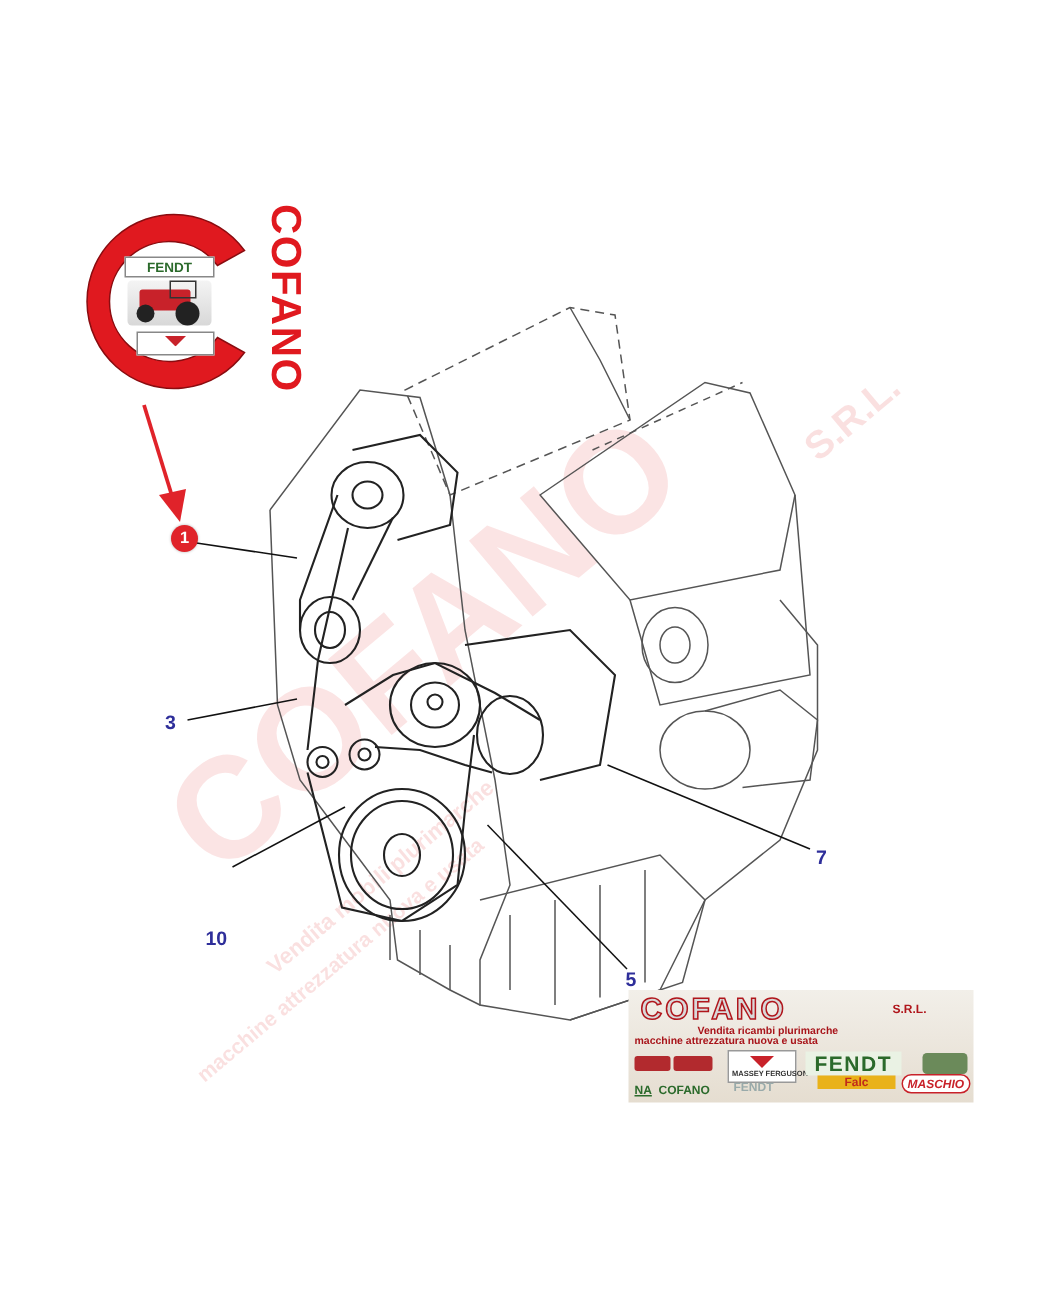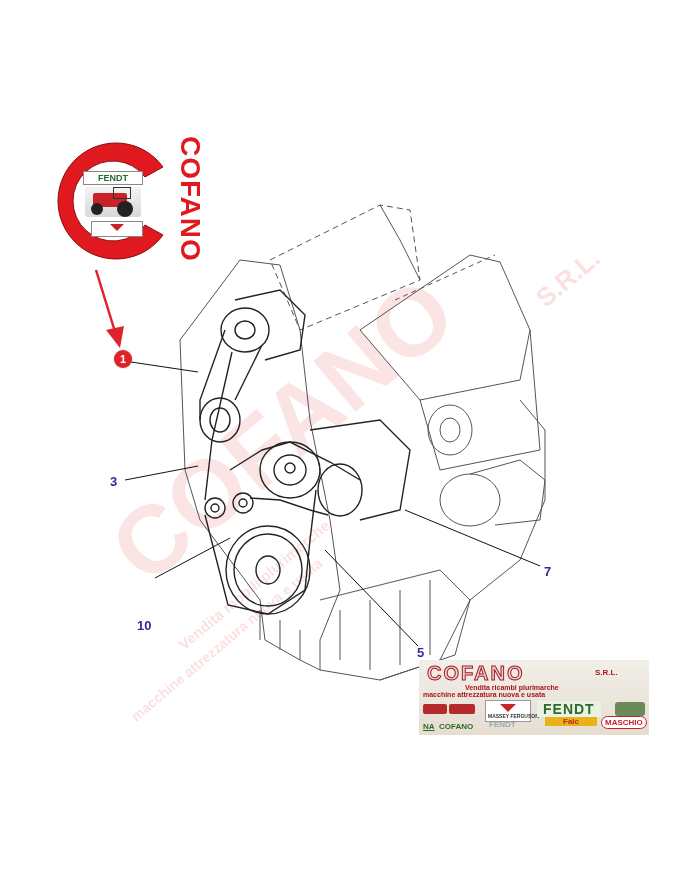--- a/index.html
+++ b/index.html
@@ -132,14 +132,14 @@
   <div class="abs" style="left:66px; top:40px; width:44px; height:20px; background:#fff; border:1px solid #999;">
     <div style="position:absolute; left:14px; top:3px; width:16px; height:8px; background:#c8222a; clip-path:polygon(0 0,100% 0,50% 100%);"></div>
     <div class="brand" style="left:2px; top:12px; font-size:5px; color:#333;">MASSEY FERGUSON</div>
   </div>
   <div class="brand" style="left:118px; top:41px; font-size:14px; color:#2b6a2b; background:#eaf2e4; padding:0 6px; letter-spacing:1px;">FENDT</div>
   <div class="abs" style="left:196px; top:42px; width:30px; height:14px; background:#6b8a5a; border-radius:3px;"></div>
   <div class="brand" style="left:4px; top:62px; color:#2b6a2b;text-decoration:underline;">NA</div>
   <div class="brand" style="left:20px; top:62px; color:#2b6a2b;">COFANO</div>
   <div class="brand" style="left:70px; top:60px; color:#9aa;">FENDT</div>
   <div class="brand" style="left:126px; top:57px; color:#c12a1a; background:#e9b21a; padding:0 18px;">Falc</div>
-  <div class="brand" style="left:182px; top:56px; color:#c8222a; border:1px solid #c8222a; border-radius:8px; padding:1px 3px; background:#fff;">MASCHIO</div>
+  <div class="brand" style="left:182px; top:56px; color:#c8222a; border:1px solid #c8222a; border-radius:8px; padding:1px 3px; background:#fff;font-style:italic;">MASCHIO</div>
 </div>
 
 </body></html>

